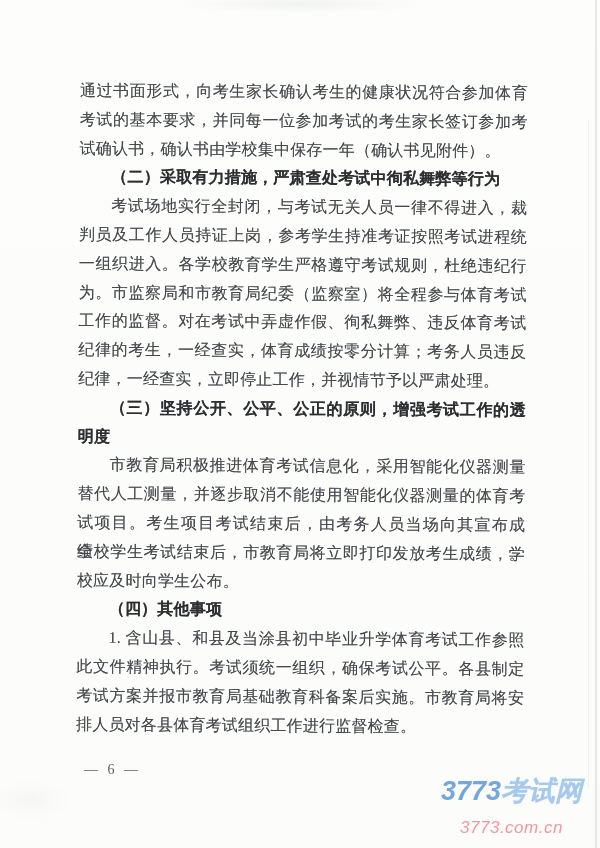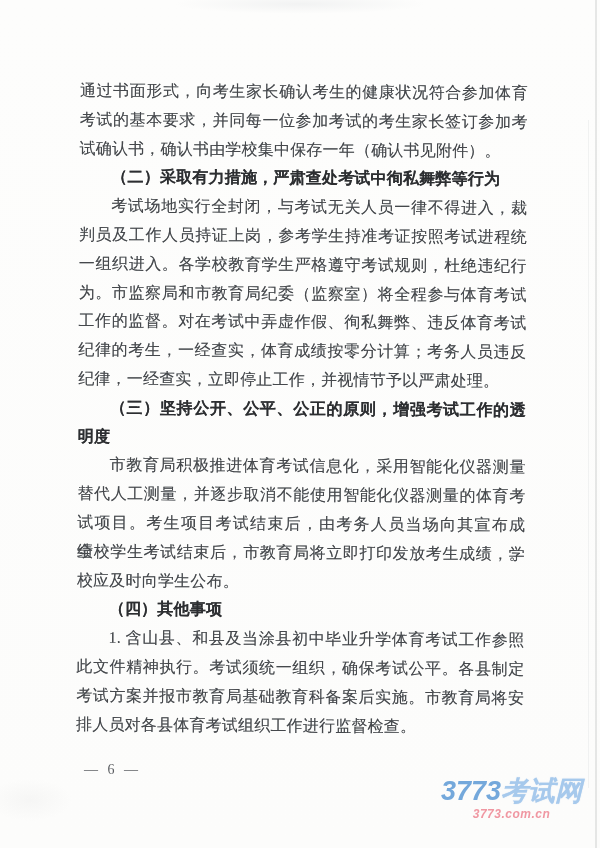--- a/index.html
+++ b/index.html
@@ -59,22 +59,22 @@
     font-family:"Liberation Sans","DejaVu Sans",sans-serif;
     line-height:1;
   }
   .wm-title{
     font-style:italic;font-weight:700;font-size:27px;
     white-space:nowrap;letter-spacing:0px;
   }
   .wm-num{ color:#74a8db;font-style:italic; }
   .wm-name{ color:#a6c9ec; text-shadow:0 0 1px rgba(140,180,230,0.6); }
   .wm-url{
-    margin-top:3px;
-    font-style:italic;font-weight:700;font-size:12px;
+    margin-top:14px;
+    font-style:italic;font-weight:400;font-size:17px;
     color:#f097a2;letter-spacing:0.5px;
   }
 </style>
 </head>
 <body>
 
 <div class="scan-page">
   <div class="scan-edge-line"></div>
   <div class="scan-edge-line2"></div>
 

